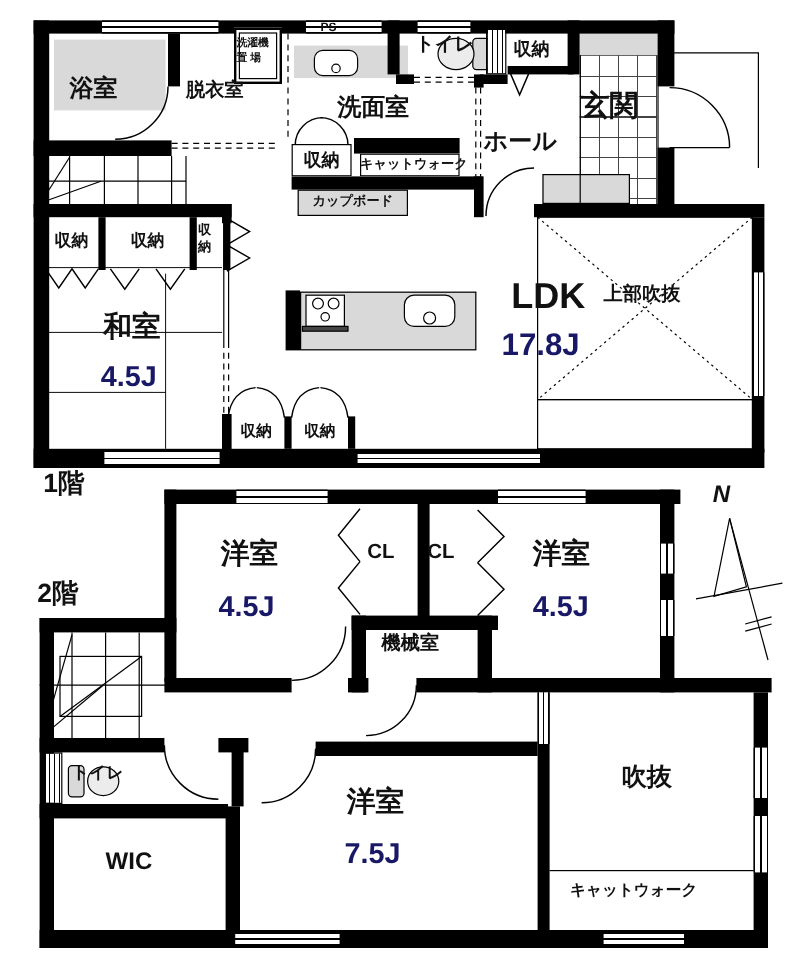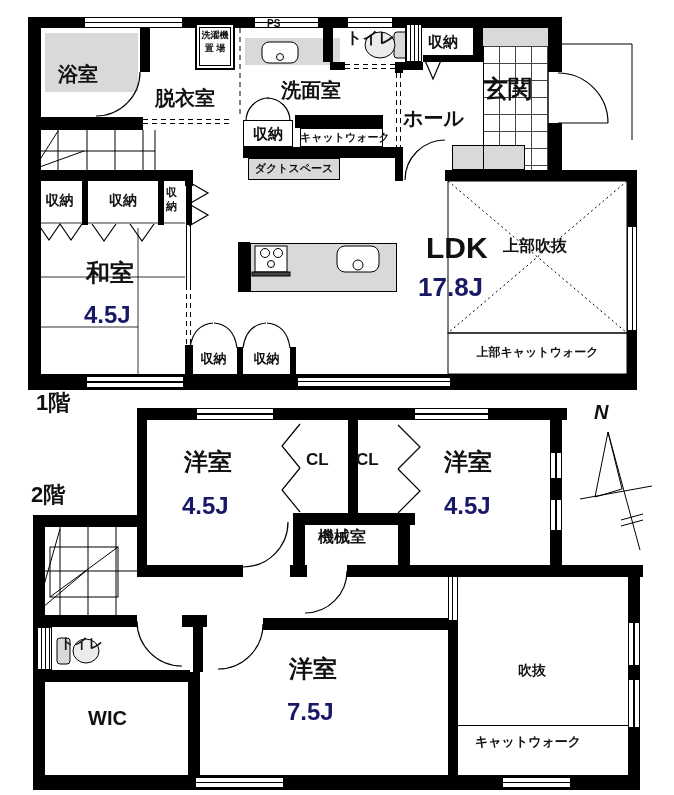--- a/index.html
+++ b/index.html
@@ -7,21 +7,21 @@
         font-family:"Liberation Sans","DejaVu Sans",sans-serif;}
   .w{position:absolute;background:#000;display:block;}
   .tl{position:absolute;background:#000;display:block;}
   .gray{position:absolute;background:#d9d9d9;display:block;}
   .box{position:absolute;background:#fff;border:1px solid #000;box-sizing:border-box;display:block;}
   .winH{position:absolute;background:linear-gradient(to bottom,#000 0 1px,#fff 1px 45%,#000 45% 55%,#fff 55% calc(100% - 1px),#000 calc(100% - 1px));display:block;}
   .winV{position:absolute;background:linear-gradient(to right,#000 0 1px,#fff 1px 45%,#000 45% 55%,#fff 55% calc(100% - 1px),#000 calc(100% - 1px));display:block;}
   .hatch{position:absolute;background:repeating-linear-gradient(to right,#000 0 1px,#fff 1px 4px);border:1px solid #000;box-sizing:border-box;display:block;}
   .lbl{position:absolute;font-weight:bold;color:#111;white-space:nowrap;line-height:1.05;}
   .num{color:#181866;}
-  .ctr{text-align:center;white-space:normal;}
+  .ctr{text-align:left;white-space:normal;}
   svg{position:absolute;left:0;top:0;pointer-events:none;}
   .grid{position:absolute;background-image:
      repeating-linear-gradient(to right,#444 0 1px,transparent 1px 16px),
      repeating-linear-gradient(to bottom,#444 0 1px,transparent 1px 17px);
      border-right:1px solid #444;display:block;}
 </style>
 </head>
 <body>
 
 <div id="plan">
@@ -216,53 +216,52 @@
   <span class="winV" style="left:550px;top:500px;width:12px;height:30px"></span>
   <span class="winV" style="left:628px;top:623px;width:12px;height:42px"></span>
   <span class="winV" style="left:628px;top:680px;width:12px;height:47px"></span>
   <span class="winH" style="left:196px;top:777px;width:87px;height:11px"></span>
   <span class="winH" style="left:503px;top:777px;width:67px;height:11px"></span>
   <span class="winV" style="left:448px;top:577px;width:10px;height:43px"></span>
   <span class="hatch" style="left:36px;top:627px;width:16px;height:43px"></span>
 
   <div class="lbl" style="left:36px;top:391px;font-size:22px">1階</div>
   <div class="lbl" style="left:58px;top:64px;font-size:20px">浴室</div>
-  <div class="lbl" style="left:155px;top:88px;font-size:20px">脱衣室</div>
+  <div class="lbl" style="left:155px;top:68px;font-size:16px">脱衣室</div>
   <div class="lbl ctr" style="left:197px;top:31px;width:36px;font-size:9px">洗濯機</div>
   <div class="lbl ctr" style="left:197px;top:44px;width:36px;font-size:9px">置 場</div>
   <div class="lbl" style="left:267px;top:19px;font-size:10px">PS</div>
   <div class="lbl" style="left:281px;top:80px;font-size:20px">洗面室</div>
   <div class="lbl" style="left:346px;top:30px;font-size:16px">トイレ</div>
   <div class="lbl" style="left:428px;top:34px;font-size:15px">収納</div>
   <div class="lbl" style="left:484px;top:76px;font-size:24px">玄関</div>
   <div class="lbl" style="left:403px;top:108px;font-size:20px">ホール</div>
   <div class="lbl" style="left:300px;top:132px;width:83px;font-size:11px;text-align:center">キャットウォーク</div>
-  <div class="lbl" style="left:248px;top:163px;width:92px;font-size:11px;text-align:center">ダクトスペース</div>
+  <div class="lbl" style="left:248px;top:163px;width:92px;font-size:11px;text-align:center">カップボード</div>
   <div class="lbl" style="left:243px;top:126px;width:50px;font-size:15px;text-align:center">収納</div>
   <div class="lbl" style="left:426px;top:232px;font-size:30px">LDK</div>
   <div class="lbl num" style="left:418px;top:274px;font-size:26px">17.8J</div>
   <div class="lbl" style="left:503px;top:238px;font-size:16px">上部吹抜</div>
-  <div class="lbl" style="left:448px;top:346px;width:179px;font-size:12px;text-align:center">上部キャットウォーク</div>
   <div class="lbl" style="left:86px;top:260px;font-size:24px">和室</div>
   <div class="lbl num" style="left:84px;top:302px;font-size:24px">4.5J</div>
   <div class="lbl" style="left:37px;top:193px;width:45px;font-size:14px;text-align:center">収納</div>
   <div class="lbl" style="left:88px;top:193px;width:70px;font-size:14px;text-align:center">収納</div>
   <div class="lbl ctr" style="left:165px;top:185px;width:13px;font-size:11px;word-break:break-all;line-height:1.3">収納</div>
   <div class="lbl" style="left:190px;top:352px;width:47px;font-size:13px;text-align:center">収納</div>
   <div class="lbl" style="left:243px;top:352px;width:47px;font-size:13px;text-align:center">収納</div>
 
   <div class="lbl" style="left:31px;top:483px;font-size:22px">2階</div>
   <div class="lbl" style="left:184px;top:449px;font-size:24px">洋室</div>
   <div class="lbl num" style="left:182px;top:493px;font-size:24px">4.5J</div>
   <div class="lbl" style="left:306px;top:451px;font-size:17px">CL</div>
   <div class="lbl" style="left:356px;top:451px;font-size:17px">CL</div>
   <div class="lbl" style="left:444px;top:449px;font-size:24px">洋室</div>
   <div class="lbl num" style="left:444px;top:493px;font-size:24px">4.5J</div>
   <div class="lbl" style="left:318px;top:529px;font-size:16px">機械室</div>
   <div class="lbl" style="left:60px;top:636px;font-size:14px">トイレ</div>
   <div class="lbl" style="left:88px;top:708px;font-size:20px">WIC</div>
   <div class="lbl" style="left:289px;top:656px;font-size:24px">洋室</div>
   <div class="lbl num" style="left:287px;top:699px;font-size:24px">7.5J</div>
-  <div class="lbl" style="left:518px;top:663px;font-size:14px">吹抜</div>
+  <div class="lbl" style="left:518px;top:637px;font-size:21px">吹抜</div>
   <div class="lbl" style="left:475px;top:735px;font-size:13px">キャットウォーク</div>
   <div class="lbl" style="left:594px;top:402px;font-size:20px;font-style:italic">N</div>
 
 </div>
 
 </body></html>

